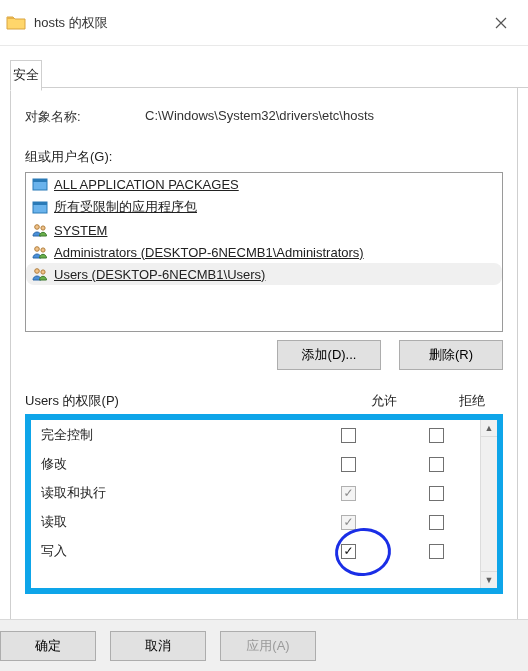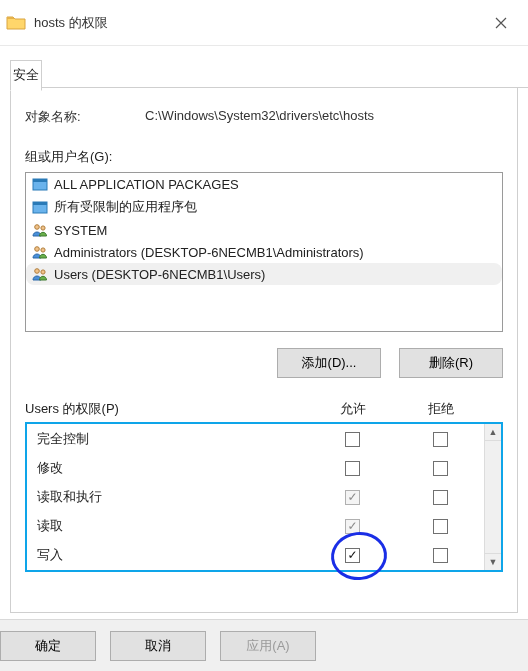--- a/index.html
+++ b/index.html
@@ -67,41 +67,42 @@
     height: 160px;
     overflow-y: auto;
     background: #fff;
     font-size: 13px;
   }
   .list-item {
     display: flex; align-items: center;
     padding: 3px 6px 3px 6px;
     gap: 6px;
     white-space: nowrap;
+    text-decoration: underline;
   }
   .list-item.selected { background: #f0f0f0; border-radius: 8px; }
   .ico { width:16px; height:16px; flex:0 0 16px; }
-  .btn-row { display:flex; justify-content:flex-end; gap:18px; margin-top: 16px; }
+  .btn-row { display:flex; justify-content:flex-end; gap:18px; margin-top: 8px; }
   .btn {
     min-width: 104px; height: 30px;
     border: 1px solid #adadad;
     background: #e1e1e1;
     font: inherit;
     padding: 0 10px;
     cursor: pointer;
   }
   .perm-header {
     display:flex; align-items:center; margin-top: 22px; margin-bottom: 4px;
     padding-right: 18px;
   }
   .perm-header .plabel { flex: 1; }
-  .perm-header .col { width: 88px; text-align:center; }
+  .perm-header .col { width: 88px; text-align:right; }
   .perm-box {
-    border: 2px solid #0ea5e9;
-    height: 150px;
+    border: 6px solid #0ea5e9;
+    height: 180px;
     display:flex;
     position: relative;
   }
   .perm-scroll { width: 17px; background: #f0f0f0; border-left: 1px solid #dcdcdc; display:flex; flex-direction:column; }
   .perm-scroll .arrow { height:17px; display:flex;align-items:center;justify-content:center;color:#606060;font-size:9px;background:#f0f0f0;border-bottom:1px solid #dcdcdc;}
   .perm-scroll .arrow.bot{border-bottom:none;border-top:1px solid #dcdcdc;}
   .perm-scroll .track{flex:1;background:#f0f0f0;}
   .perm-rows { flex:1; overflow:hidden; }
   .perm-row { display:flex; align-items:center; height:29px; padding-left:10px; }
   .perm-row .plbl { flex:1; }

